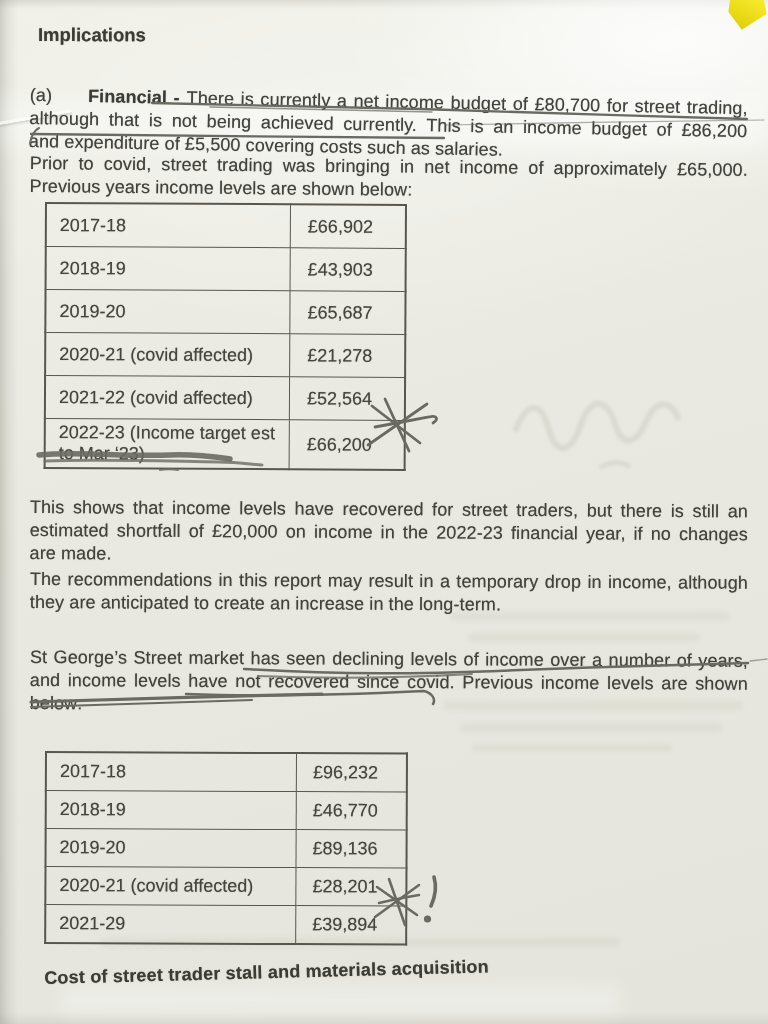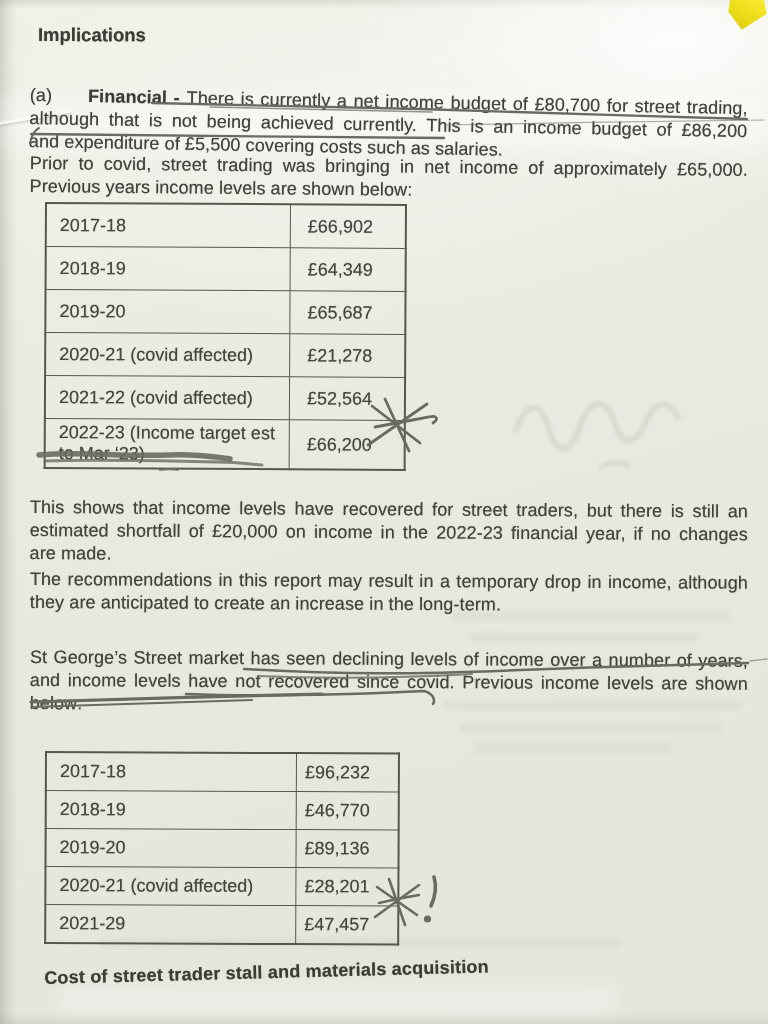--- a/index.html
+++ b/index.html
@@ -37,21 +37,21 @@
   td{border:1.6px solid #57574f;vertical-align:middle;}
   table{border:2px solid #57574f;}
   .t1{left:45px;top:202px;transform:rotate(.3deg);}
   .t1 td{height:40px;}
   .t1 .c1{width:229px;padding-left:13px;line-height:21px;}
   .t1 .c2{width:96px;padding-left:17px;}
   .t1 tr:last-child td{height:46px;}
   .t2{left:45px;top:751px;transform:rotate(.25deg);}
   .t2 td{height:35px;}
   .t2 .c1{width:235px;padding-left:13px;}
-  .t2 .c2{width:92px;padding-left:8px;margin-top:8px;}
+  .t2 .c2{width:92px;padding-left:16px;margin-top:8px;}
   
   .hand{position:absolute;left:0;top:0;pointer-events:none;}
   .hand path{fill:none;stroke:#6a6a62;stroke-linecap:round;}
   
   .sticky{position:absolute;left:725px;top:0;width:42px;height:31px;
     background:linear-gradient(205deg,#f8ec32,#e9d915 55%,#d6c50c);
     clip-path:polygon(12% 0,93% 0,99% 45%,40% 96%,8% 38%);}
 </style>
 </head>
 <body>
@@ -89,21 +89,21 @@
   </div>
 
   <table class="t1">
     <tbody>
       <tr>
         <td class="c1">2017-18</td>
         <td class="c2">£66,902</td>
       </tr>
       <tr>
         <td class="c1">2018-19</td>
-        <td class="c2">£64,349</td>
+        <td class="c2">£43,903</td>
       </tr>
       <tr>
         <td class="c1">2019-20</td>
         <td class="c2">£65,687</td>
       </tr>
       <tr>
         <td class="c1">2020-21 (covid affected)</td>
         <td class="c2">£21,278</td>
       </tr>
       <tr>
@@ -147,21 +147,21 @@
       <tr>
         <td class="c1">2019-20</td>
         <td class="c2">£89,136</td>
       </tr>
       <tr>
         <td class="c1">2020-21 (covid affected)</td>
         <td class="c2">£28,201</td>
       </tr>
       <tr>
         <td class="c1">2021-29</td>
-        <td class="c2">£47,457</td>
+        <td class="c2">£39,894</td>
       </tr>
     </tbody>
   </table>
 
   <div class="h1" style="left:44px;top:968px;font-size:18px;transform:rotate(-1.5deg);letter-spacing:.2px;">Cost of street trader stall and materials acquisition</div>
 
   <svg class="hand" width="768" height="1024" viewBox="0 0 768 1024">
 
     <g>
       <path d="M152,103 C230,104 320,106 420,109 C520,112 640,116 747,119" stroke-width="2.3"></path>

